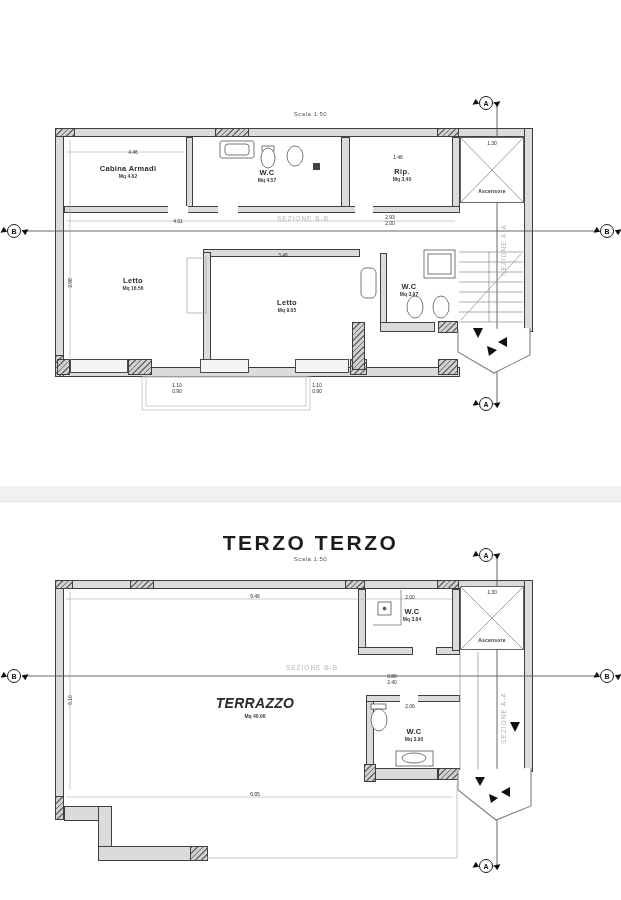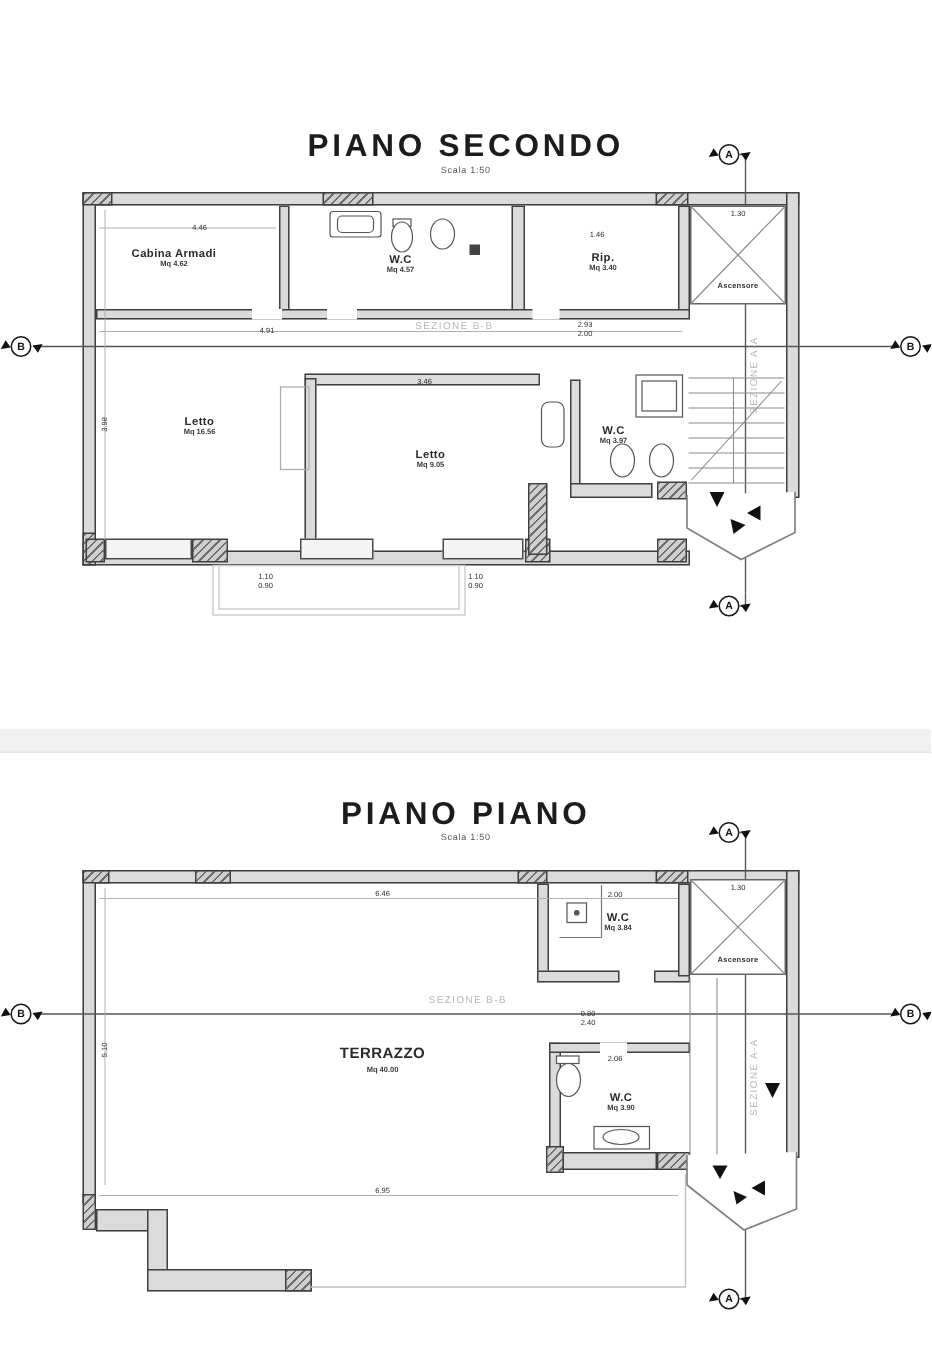--- a/index.html
+++ b/index.html
@@ -8,21 +8,21 @@
   .title{position:absolute;width:100%;text-align:center;font-size:21px;font-weight:600;
          letter-spacing:2.5px;color:#1c1c1c;}
   .scale{position:absolute;width:100%;text-align:center;font-size:6px;color:#555;letter-spacing:.5px;}
   .wall{position:absolute;background:#dbdbdb;border:1px solid #3f3f3f;box-sizing:border-box;}
   .hatch{position:absolute;background:repeating-linear-gradient(135deg,#6e6e6e 0 1px,#cfcfcf 1px 4px);
          border:1px solid #3f3f3f;box-sizing:border-box;}
   .win{position:absolute;background:#f4f4f4;border:1px solid #4a4a4a;box-sizing:border-box;}
   .gap{position:absolute;background:#ffffff;}
   .room-label{position:absolute;transform:translate(-50%,-50%);text-align:center;line-height:1.25;white-space:nowrap;}
   .room-name{font-size:7.5px;font-weight:700;color:#2a2a2a;letter-spacing:.3px;}
-  .room-name.big{font-size:10px;}
+  .room-name.big{font-size:14px;font-style:italic;}
   .room-area{font-size:5px;font-weight:700;color:#3a3a3a;}
   .dim{position:absolute;font-size:5px;color:#2d2d2d;transform:translate(-50%,-50%);white-space:nowrap;}
   .dim.v{transform:translate(-50%,-50%) rotate(-90deg);}
   .sez{position:absolute;font-size:6.5px;color:#b5b5b5;letter-spacing:1px;transform:translate(-50%,-50%);white-space:nowrap;}
   .sez.v{transform:translate(-50%,-50%) rotate(-90deg);}
   .lift-label{position:absolute;font-size:5px;font-weight:700;color:#333;transform:translate(-50%,-50%);letter-spacing:.2px;}
   .marker{position:absolute;width:14px;height:14px;transform:translate(-50%,-50%);}
   .marker .c{position:absolute;left:0;top:0;width:12px;height:12px;border:1.3px solid #1a1a1a;border-radius:50%;
              background:#fff;display:flex;align-items:center;justify-content:center;
              font-size:7px;font-weight:700;color:#111;}
@@ -38,21 +38,20 @@
              -webkit-text-stroke:1.2px #e7e7e7;text-shadow:0 0 1px #ededed;white-space:nowrap;
              display:flex;align-items:flex-end;}
   .watermark .house{margin-right:-6px;margin-bottom:26px;}
   svg.linework{position:absolute;left:0;top:0;pointer-events:none;}
 </style>
 </head>
 <body>
 
 <div id="page">
 
-  <div class="title" style="top:86px;">PIANO SECONDO</div>
   <div class="scale" style="top:111px;">Scala 1:50</div>
 
   <div class="wall" style="left:55px;top:128px;width:478px;height:9px;"></div>
   <div class="wall" style="left:55px;top:128px;width:9px;height:249px;"></div>
   <div class="wall" style="left:55px;top:367px;width:405px;height:10px;"></div>
   <div class="wall" style="left:186px;top:137px;width:7px;height:70px;"></div>
   <div class="wall" style="left:341px;top:137px;width:9px;height:70px;"></div>
   <div class="wall" style="left:452px;top:137px;width:8px;height:70px;"></div>
   <div class="wall" style="left:64px;top:206px;width:396px;height:7px;"></div>
   <div class="wall" style="left:203px;top:249px;width:157px;height:8px;"></div>
@@ -73,21 +72,21 @@
   <div class="hatch" style="left:128px;top:359px;width:24px;height:16px;"></div>
   <div class="hatch" style="left:350px;top:359px;width:17px;height:16px;"></div>
   <div class="hatch" style="left:438px;top:359px;width:20px;height:16px;"></div>
   <div class="hatch" style="left:352px;top:322px;width:13px;height:48px;"></div>
   <div class="hatch" style="left:438px;top:321px;width:20px;height:12px;"></div>
 
   <div class="win" style="left:70px;top:359px;width:58px;height:14px;"></div>
   <div class="win" style="left:200px;top:359px;width:49px;height:14px;"></div>
   <div class="win" style="left:295px;top:359px;width:54px;height:14px;"></div>
 
-  <div class="title" style="top:531px;">PIANO PIANO</div>
+  <div class="title" style="top:531px;">TERZO TERZO</div>
   <div class="scale" style="top:556px;">Scala 1:50</div>
 
   <div class="wall" style="left:55px;top:580px;width:478px;height:9px;"></div>
   <div class="wall" style="left:55px;top:580px;width:9px;height:222px;"></div>
   <div class="wall" style="left:358px;top:589px;width:8px;height:60px;"></div>
   <div class="wall" style="left:358px;top:647px;width:55px;height:8px;"></div>
   <div class="wall" style="left:436px;top:647px;width:24px;height:8px;"></div>
   <div class="wall" style="left:452px;top:589px;width:8px;height:62px;"></div>
   <div class="wall" style="left:366px;top:695px;width:8px;height:78px;"></div>
   <div class="wall" style="left:366px;top:695px;width:94px;height:7px;"></div>
@@ -217,21 +216,21 @@
       <line x1="373" y1="625" x2="401" y2="625" stroke="#777"></line>
     </g>
 
     <g stroke="#a8a8a8" stroke-width="0.6">
       <line x1="66" y1="599" x2="452" y2="599"></line>
       <line x1="70" y1="592" x2="70" y2="790"></line>
       <line x1="66" y1="797" x2="452" y2="797"></line>
     </g>
   </svg>
 
-  <div class="room-label" style="left:116px;top:172px;">
+  <div class="room-label" style="left:128px;top:172px;">
     <div class="room-name">Cabina Armadi</div>
     <div class="room-area">Mq 4.62</div>
   </div>
   <div class="room-label" style="left:267px;top:176px;">
     <div class="room-name">W.C</div>
     <div class="room-area">Mq 4.57</div>
   </div>
   <div class="room-label" style="left:402px;top:175px;">
     <div class="room-name">Rip.</div>
     <div class="room-area">Mq 3.40</div>

